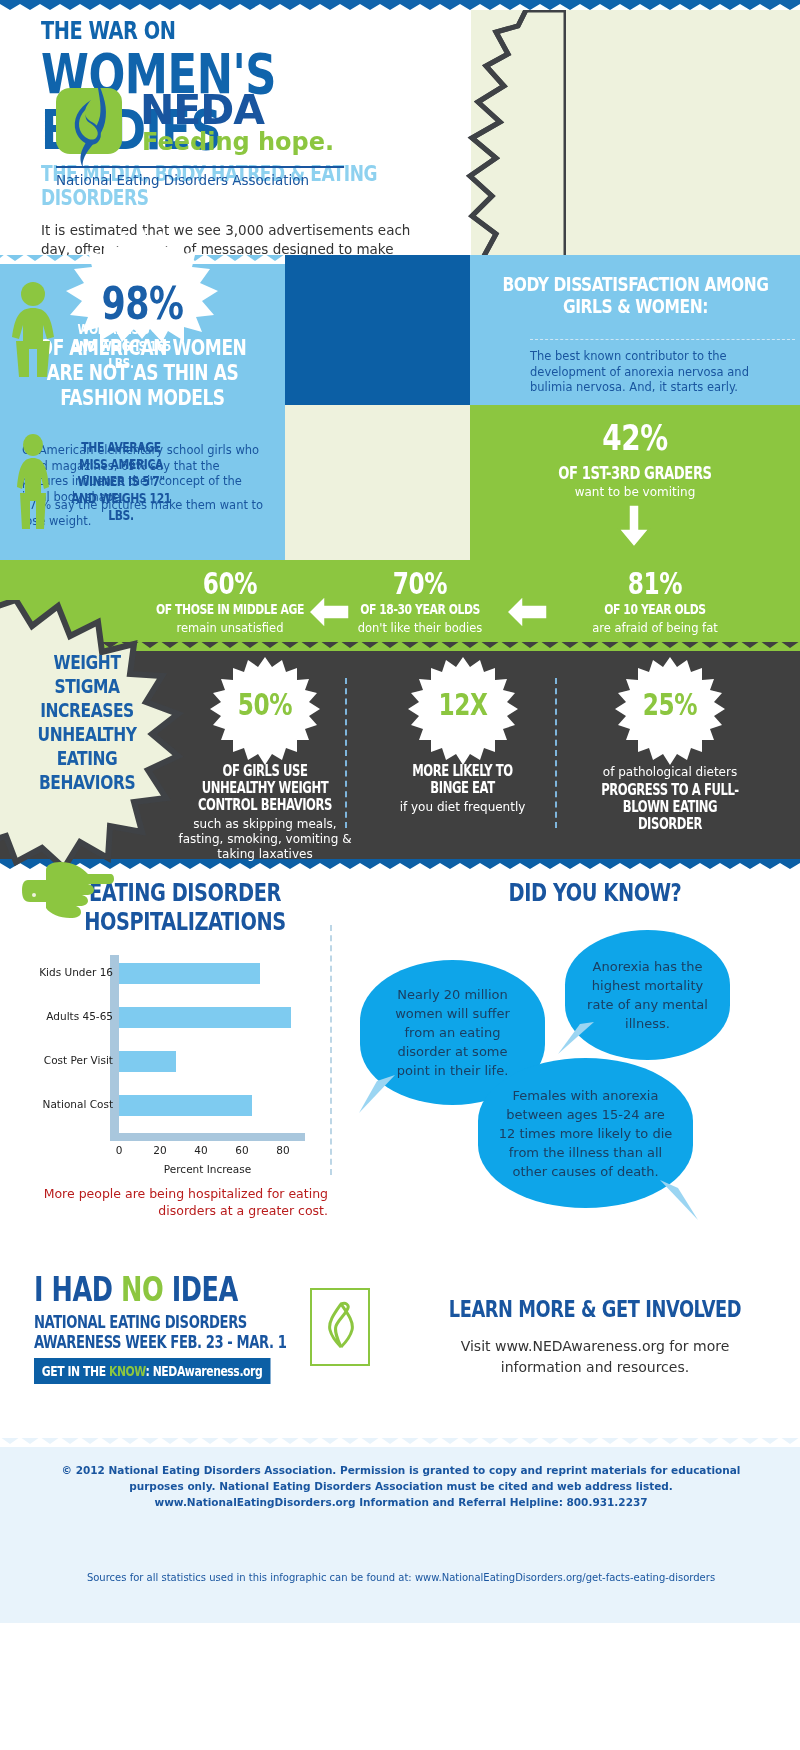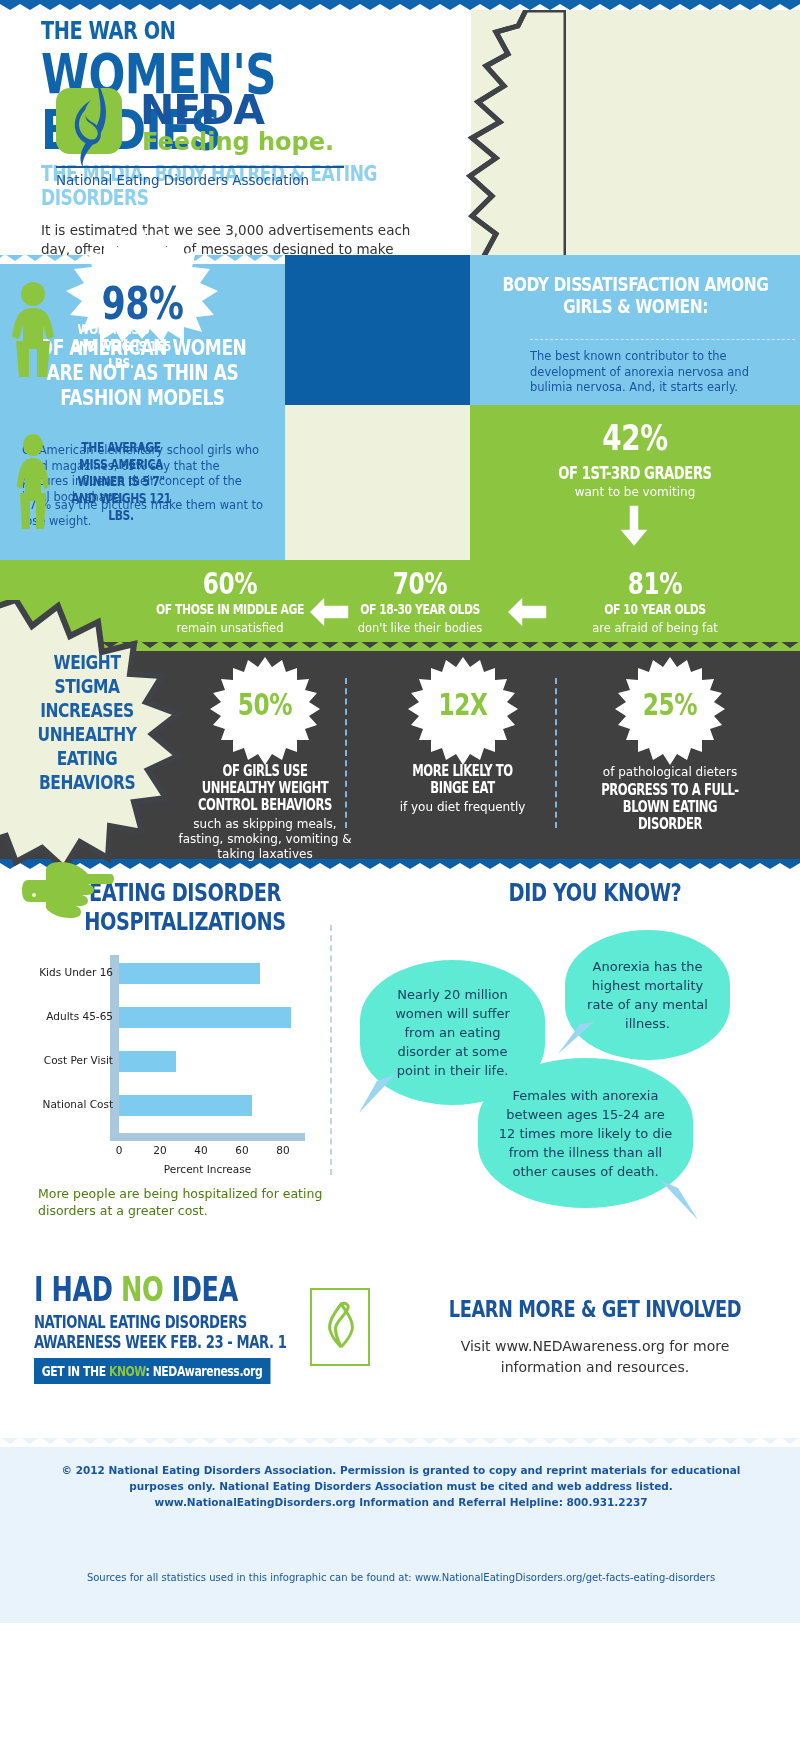--- a/index.html
+++ b/index.html
@@ -126,28 +126,28 @@
   .cat-label { position: absolute; right: 100%; margin-right: 6px; font-size: 10.5px; color: #222;
                font-family:"DejaVu Sans",sans-serif; white-space: nowrap; }
   .bar { position: absolute; height: 21px; background: #7ecbf0; }
   #plot { position: absolute; left: 82px; top: 0; width: 195px; height: 178px; }
   #yaxis-band { position: absolute; left: 0; top: 0; width: 9px; height: 178px; background: #a9c7dd; }
   #xaxis-band { position: absolute; left: 0; top: 178px; width: 195px; height: 8px; background: #a9c7dd; }
   .xtick { position: absolute; top: 189px; font-size: 10.5px; color: #222; transform: translateX(-50%);
            font-family:"DejaVu Sans",sans-serif; }
   #xlabel { position: absolute; left: 82px; top: 208px; width: 195px; text-align: center;
             font-size: 10.5px; color: #222; font-family:"DejaVu Sans",sans-serif; }
-  #chart-cap { position: absolute; left: 38px; top: 1185px; width: 290px; text-align: left;
-               font-size: 12.5px; line-height: 17px; color: #4d7c0f; font-family:"DejaVu Sans",sans-serif; }
+  #chart-cap { position: absolute; left: 38px; top: 1185px; width: 290px; text-align: right;
+               font-size: 12.5px; line-height: 17px; color: #b91c1c; font-family:"DejaVu Sans",sans-serif; }
 
   
   #dyk-head { position: absolute; left: 400px; top: 878px; width: 390px; text-align: center;
               font-size: 25px; color: #19559f; }
   #dyk-divider { position: absolute; left: 330px; top: 925px; height: 250px; border-left: 2px dashed #bcd6e6; }
-  .bubble { position: absolute; background: #5eead4; border-radius: 50%/42%; text-align: center;
+  .bubble { position: absolute; background: #0ea5e9; border-radius: 50%/42%; text-align: center;
             color: #1a3f63; font-family:"DejaVu Sans",sans-serif; font-size: 13px; line-height: 19px;
             display: flex; align-items: center; justify-content: center; padding: 14px 20px; }
 
   
   #cta { position: absolute; left: 34px; top: 1272px; width: 330px; }
   #cta-line1 { font-size: 33px; line-height: 36px; }
   #cta-line2 { font-size: 17px; line-height: 20px; color: #19559f; margin-top: 4px; }
   #cta-btn { margin-top: 6px; background: #0c5fa5; display: inline-block; padding: 5px 9px;
              font-size: 14px; color: #fff; }
   #ribbon-box { position: absolute; left: 310px; top: 1288px; width: 60px; height: 78px;

